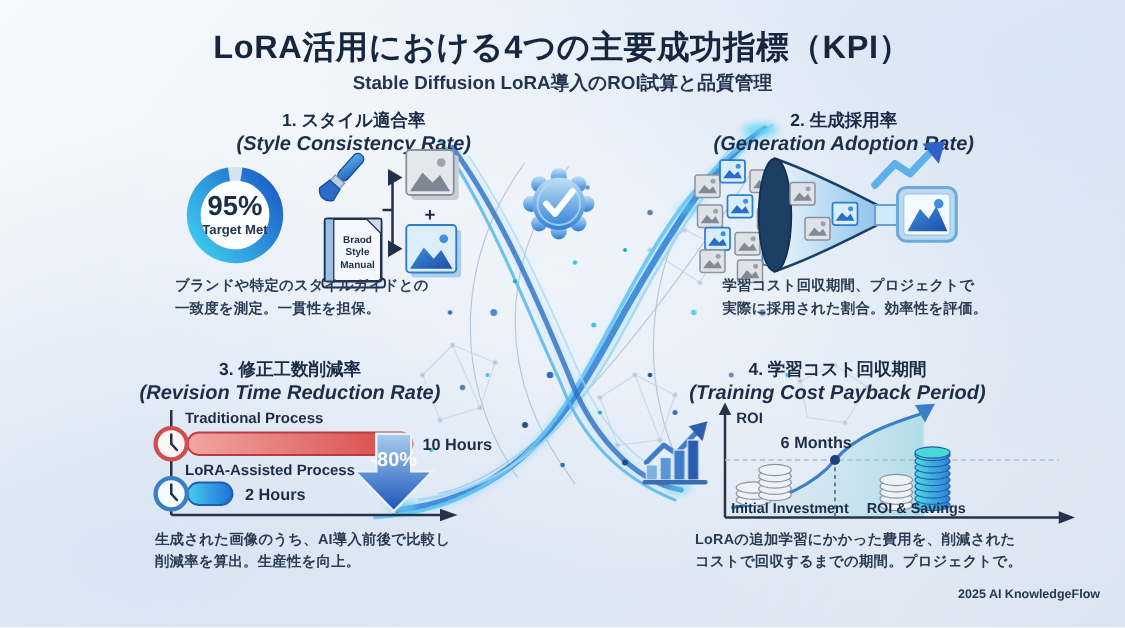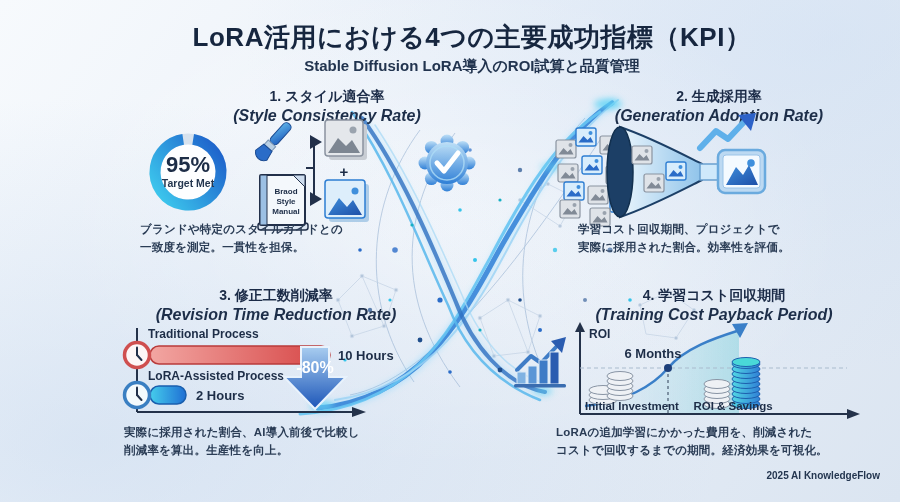--- a/index.html
+++ b/index.html
@@ -4,21 +4,21 @@
 <style>
   html,body{margin:0;padding:0;}
   .canvas{position:relative;width:900px;height:502px;overflow:hidden;
     background:linear-gradient(128deg,#f7fafd 0%,#eaf0f8 45%,#dbe5f1 100%);
     font-family:"Liberation Sans",sans-serif;color:#1b2b47;}
   .canvas::before{content:"";position:absolute;inset:0;pointer-events:none;
     background:radial-gradient(ellipse at 10% 88%, rgba(186,208,234,.40), transparent 55%),
                radial-gradient(ellipse at 92% 8%, rgba(198,218,242,.38), transparent 50%),
                radial-gradient(ellipse at 50% 45%, rgba(255,255,255,.55), transparent 62%);}
   .abs{position:absolute;}
-  .center{text-align:center;padding-left:44px;}
+  .center{text-align:center;}
   .page-title{left:0;right:0;top:20px;font-size:26px;font-weight:800;color:#16263f;letter-spacing:.5px;}
   .page-subtitle{left:0;right:0;top:57px;font-size:15px;font-weight:700;color:#22344f;}
   .q-title-jp{font-size:14px;font-weight:800;color:#1b2b47;}
   .q-title-en{font-size:16px;font-weight:700;color:#1d2e49;margin-top:1px;font-style:italic;}
   .desc{font-size:11.5px;font-weight:600;color:#2a3c55;line-height:1.55;letter-spacing:.2px;}
   .rate-change{font-size:18px;font-weight:800;color:#1b2b47;}
   .donut-value{font-size:22px;font-weight:800;fill:#1d2d47;}
   .donut-label{font-size:10.5px;font-weight:700;fill:#24364f;}
   .svgtxt{font-family:"Liberation Sans",sans-serif;font-weight:700;fill:#1d2d47;}
   .footer-credit{right:20px;top:470px;font-size:10px;font-weight:600;color:#243650;}
@@ -332,21 +332,21 @@
       <linearGradient id="gDown" x1="0" y1="0" x2="0" y2="1">
           <stop offset="0" stop-color="#a8cdf0"></stop>
           <stop offset="1" stop-color="#1b55b8"></stop>
         </linearGradient>
     </defs>
     <polygon points="21,0 49,0 49,30 66,30 35,62 4,30 21,30" fill="url(#gDown)" stroke="#e8f2fc" stroke-width="2"></polygon>
     <text x="35" y="26" text-anchor="middle" font-size="16" font-weight="800" fill="#ffffff" font-family="Liberation Sans, sans-serif">-80%</text>
   </svg>
 
   <div class="abs desc" style="left:124px;top:424px;width:280px">
-    <div>実際に採用された割合、AI導入前後で比較し</div>
+    <div>生成された画像のうち、AI導入前後で比較し</div>
     <div>削減率を算出。生産性を向上。</div>
   </div>
 
   <div class="abs center" style="left:545px;top:287px;width:250px">
     <div class="q-title-jp">4. 学習コスト回収期間</div>
     <div class="q-title-en">(Training Cost Payback Period)</div>
   </div>
 
   <svg class="abs" style="left:513px;top:334px" width="62" height="62" viewBox="0 0 62 62">
     <polyline points="4,36 18,22 28,29 44,12" fill="none" stroke="#3f7cc6" stroke-width="4" stroke-linecap="round" stroke-linejoin="round"></polyline>
@@ -420,18 +420,18 @@
           <ellipse cx="181" cy="47" rx="14" ry="4.5"></ellipse>
           <ellipse cx="181" cy="42" rx="14" ry="4.5"></ellipse>
       </g>
       <ellipse cx="181" cy="40" rx="14" ry="4.5" fill="#49d8d8" stroke="#1d5fae" stroke-width="1"></ellipse>
     </g>
     <text x="168" y="88" text-anchor="middle" class="svgtxt" font-size="11.5">ROI &amp; Savings</text>
   </svg>
 
   <div class="abs desc" style="left:556px;top:424px;width:300px">
     <div>LoRAの追加学習にかかった費用を、削減された</div>
-    <div>コストで回収するまでの期間。経済効果を可視化。</div>
+    <div>コストで回収するまでの期間。プロジェクトで。</div>
   </div>
 
   <div class="abs footer-credit">2025 AI KnowledgeFlow</div>
 
 </div>
 
 </body></html>

